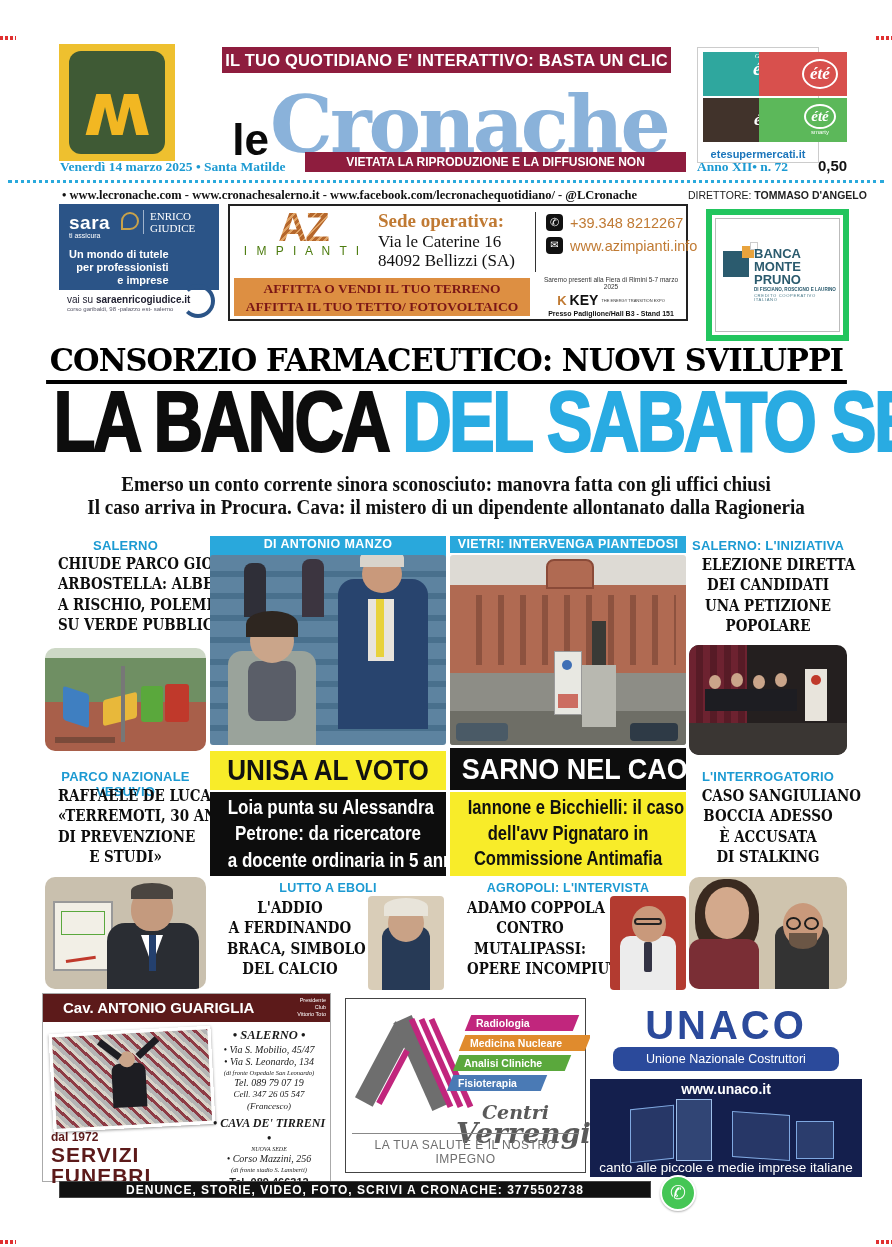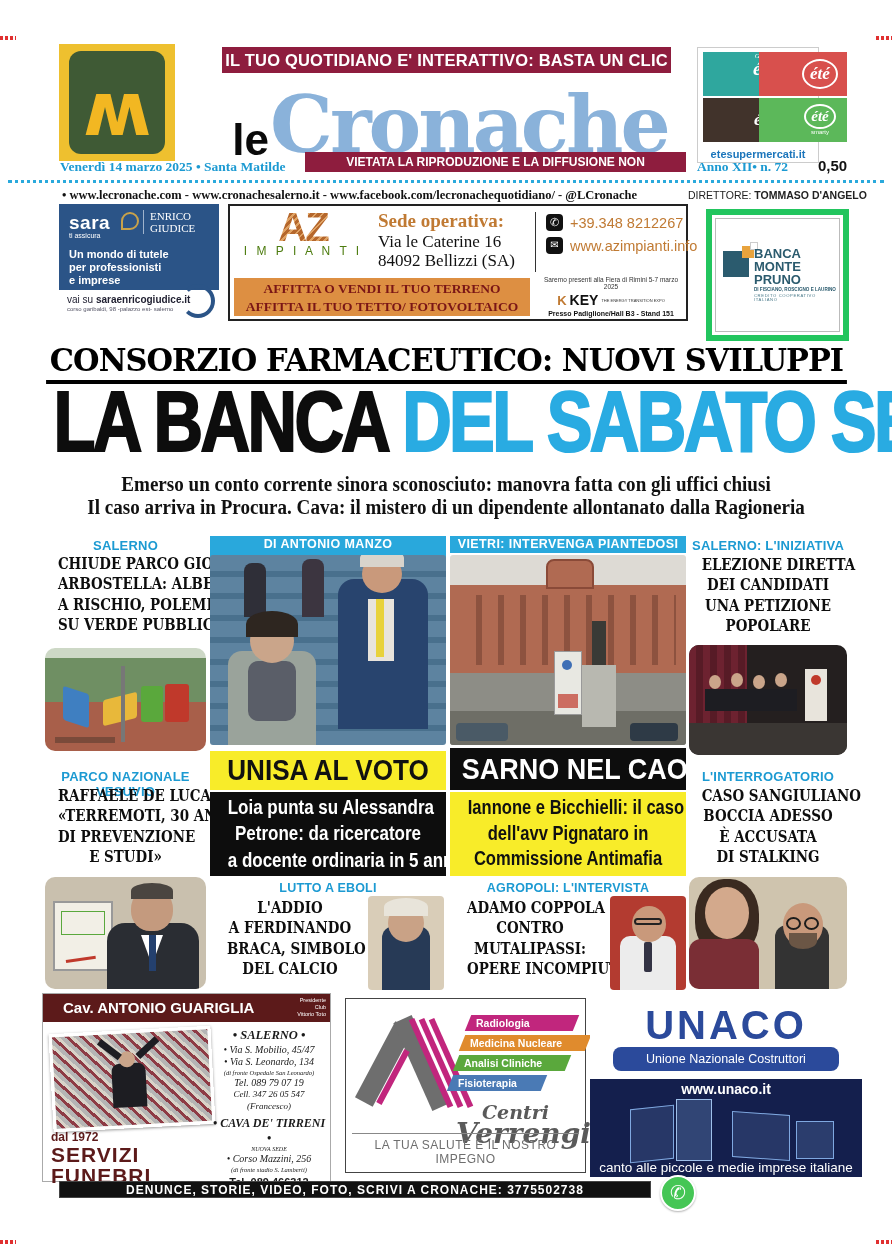--- a/index.html
+++ b/index.html
@@ -80,21 +80,21 @@
   <div class="abs" style="left:59px;top:204px;width:160px;height:117px;background:#2b5487;">
     <div class="abs" style="left:10px;top:8px;color:#fff;">
       <span style="font-size:19px;font-weight:bold;letter-spacing:.5px;">sara</span>
       <div style="font-size:7px;margin-top:-2px;">ti assicura</div>
     </div>
     <div class="abs" style="left:62px;top:8px;width:14px;height:14px;border:2px solid #c8a24a;border-radius:50% 50% 50% 0;"></div>
     <div class="abs" style="left:84px;top:6px;border-left:1px solid #9fb3cc;padding-left:6px;color:#fff;font-family:'Liberation Serif',serif;font-size:11px;line-height:1.1;">
       <div>ENRICO</div>
       <div>GIUDICE</div>
     </div>
-    <div class="abs" style="left:10px;top:44px;color:#fff;font-weight:bold;font-size:11px;line-height:1.2;">
+    <div class="abs" style="left:10px;top:44px;color:#fff;font-weight:bold;font-size:11px;line-height:1.2;text-align:right;">
       <div>Un mondo di tutele</div>
       <div>per professionisti</div>
       <div>e imprese</div>
     </div>
     <div class="abs" style="left:0;bottom:0;width:100%;height:31px;background:#fff;">
       <div style="margin:4px 0 0 8px;font-size:10px;color:#223;">
         <span>vai su </span><span style="font-weight:bold;">saraenricogiudice.it</span>
       </div>
       <div style="margin:1px 0 0 8px;font-size:6px;color:#556;">corso garibaldi, 98 -palazzo est- salerno</div>
       <div class="abs" style="right:4px;top:-6px;width:26px;height:26px;border:4px solid #2b5487;border-radius:50%;border-left-color:transparent;"></div>

